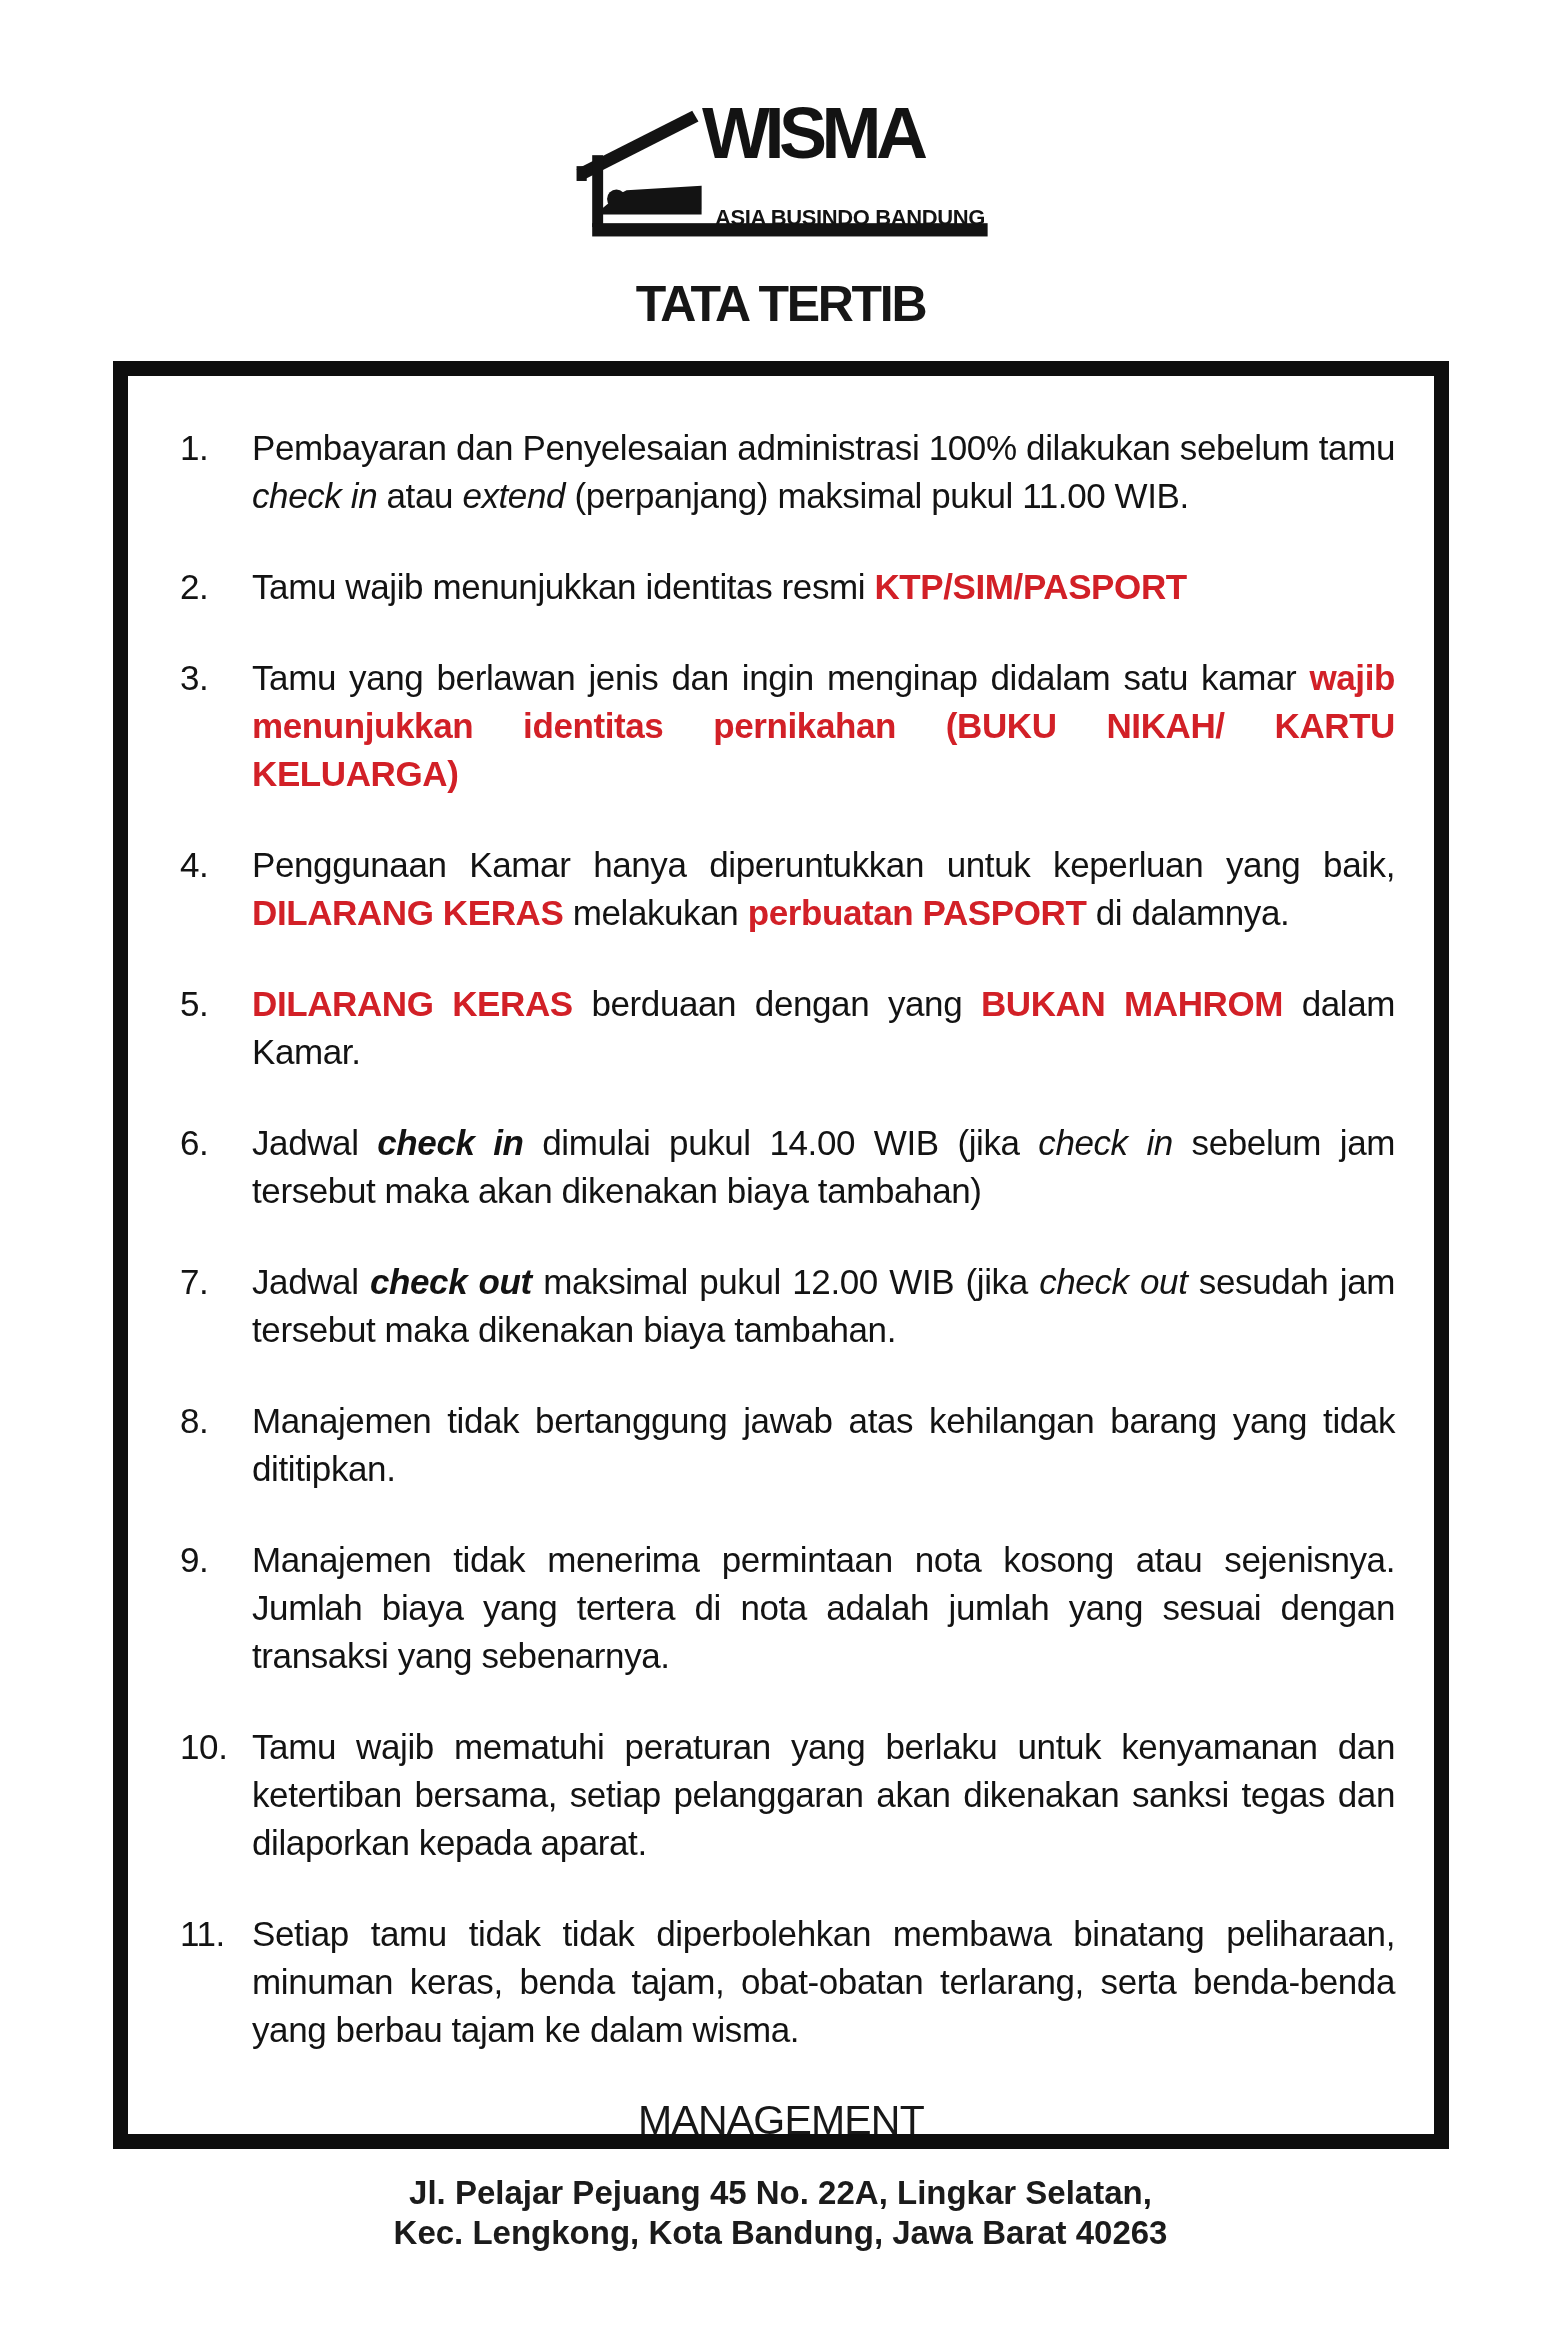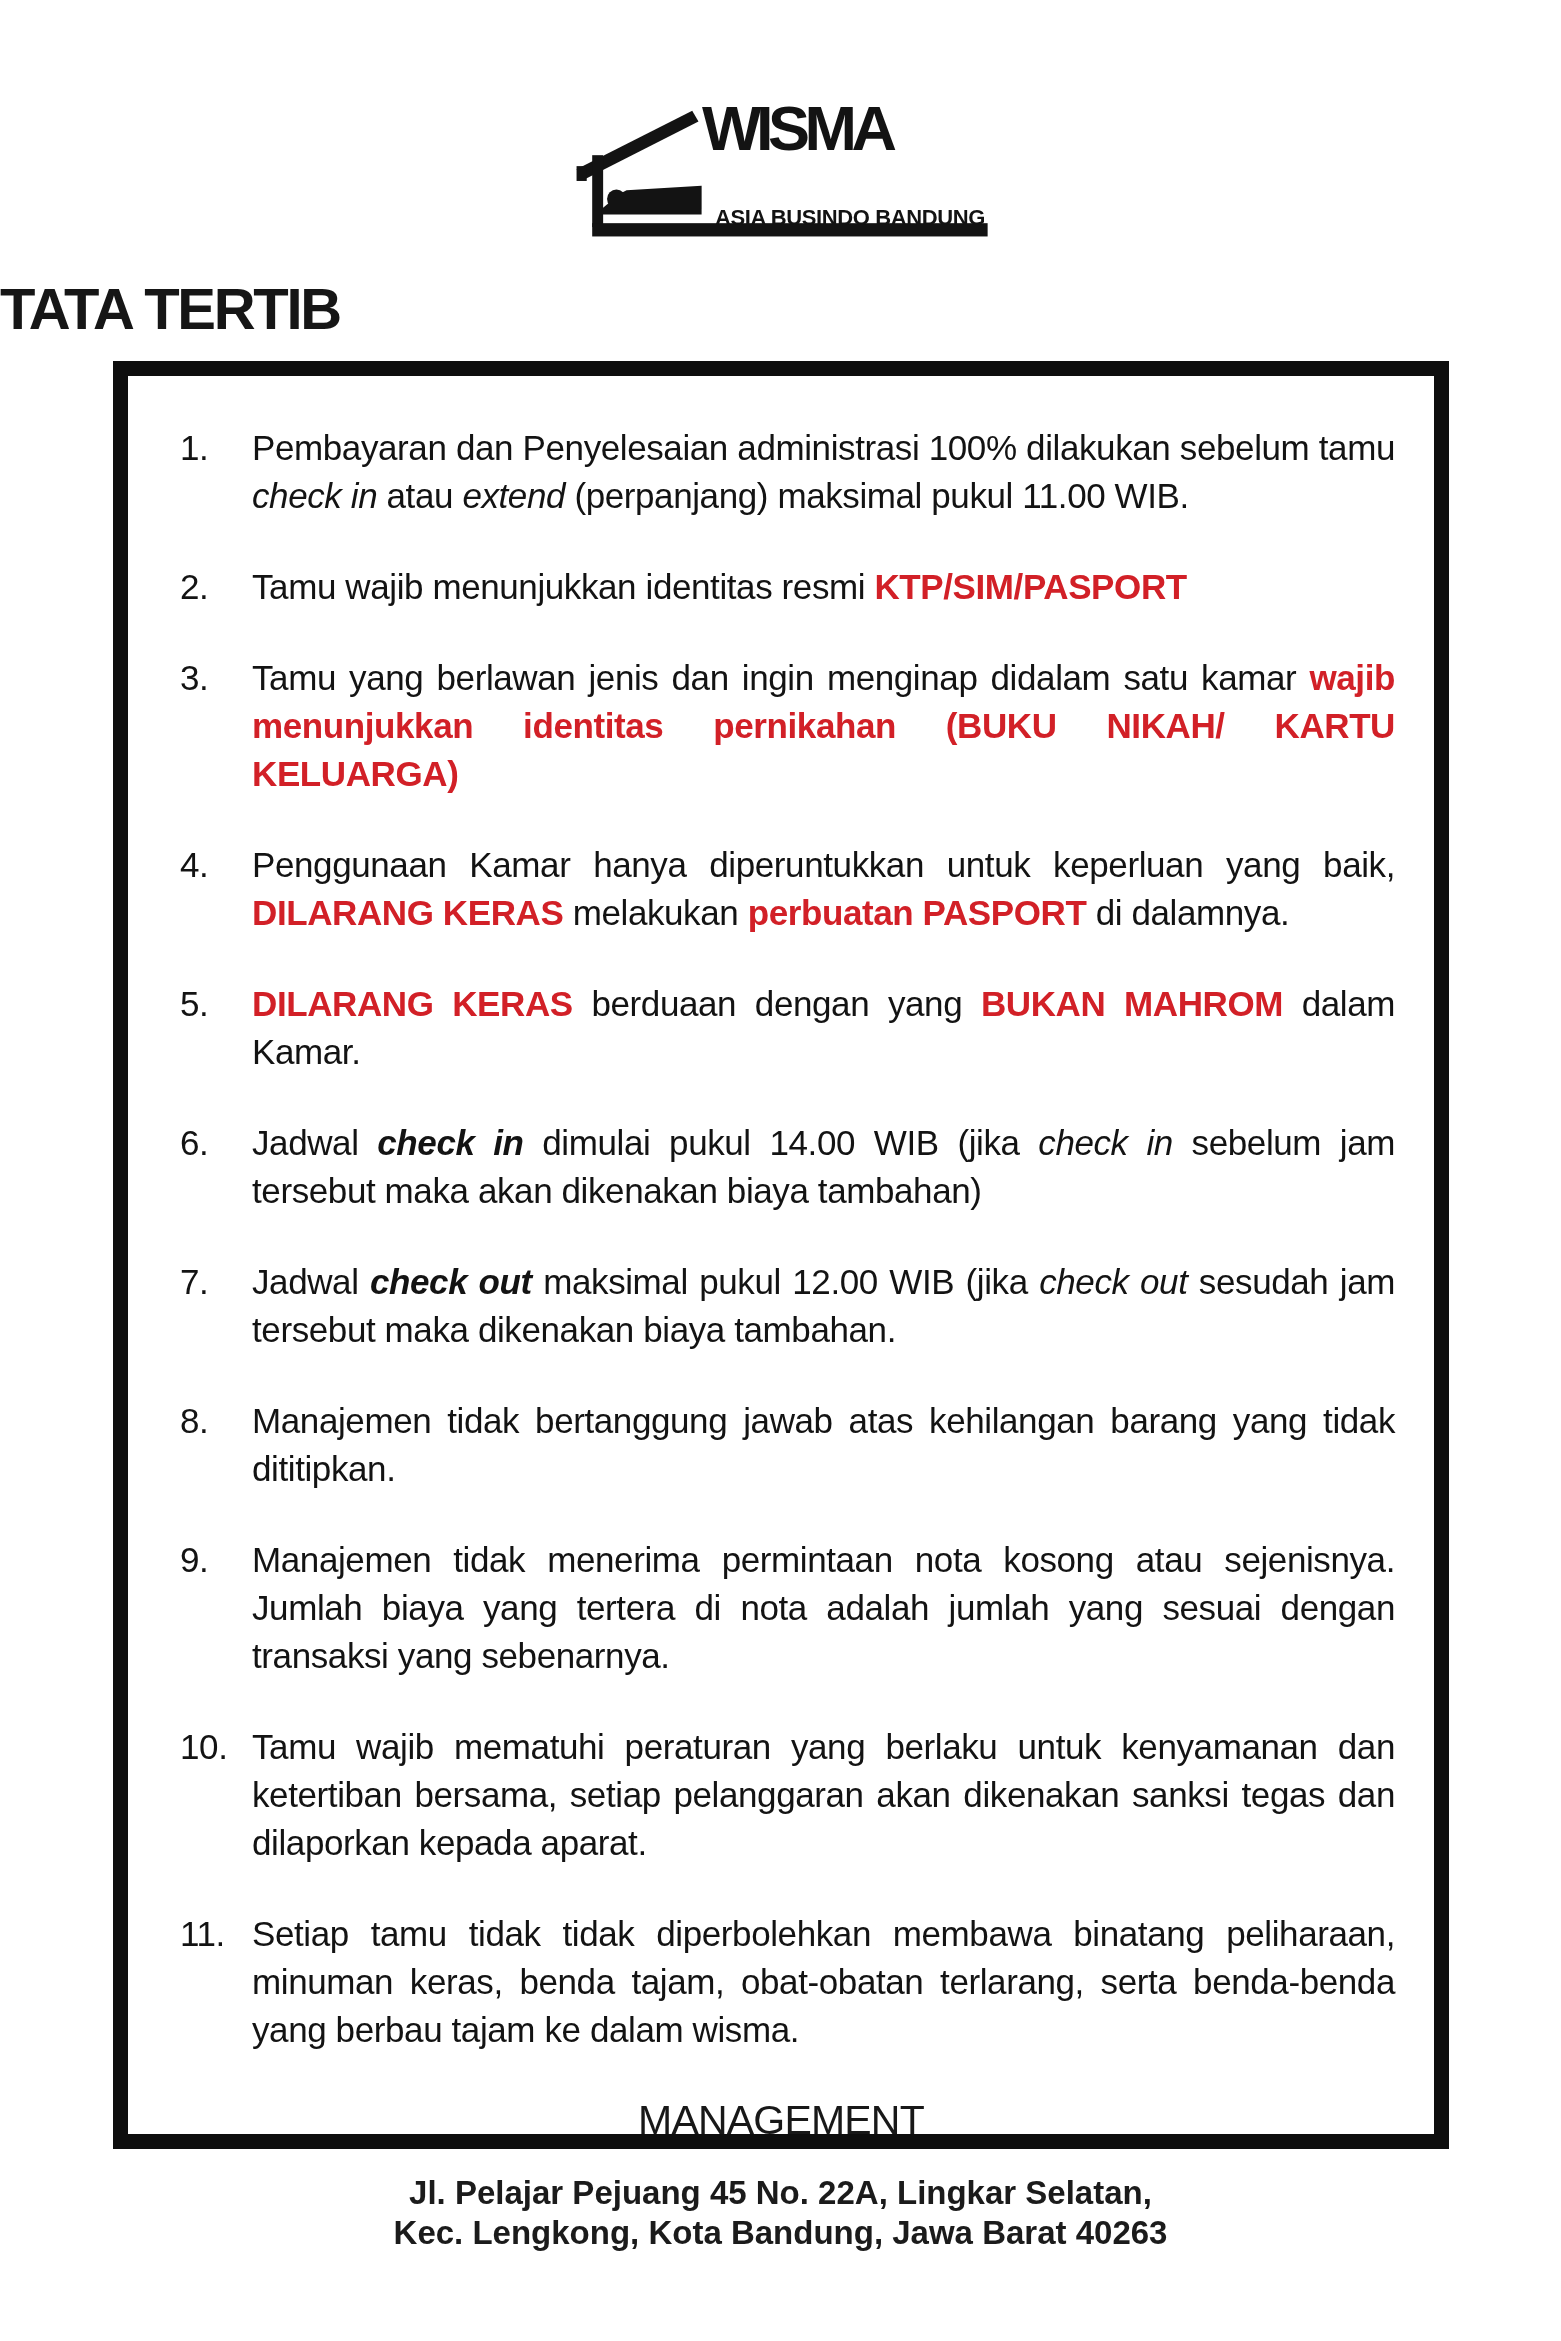--- a/index.html
+++ b/index.html
@@ -12,33 +12,34 @@
     position:relative;
     overflow:hidden;
   }
   .page { position:absolute; inset:0; }
 
   
   .logo { position:absolute; left:575px; top:105px; width:422px; height:141px; }
   .logo svg { position:absolute; left:0; top:0; overflow:visible; }
   .brand {
     position:absolute; left:127px; top:-7.8px;
-    font-size:63px; font-weight:700; letter-spacing:-5.5px;
+    font-size:72px; font-weight:700; letter-spacing:-5.5px;
     line-height:1; color:var(--ink); white-space:nowrap;
   }
   .brand-sub {
     position:absolute; left:140px; top:100px;
     font-size:22px; font-weight:700; letter-spacing:-0.4px;
     white-space:nowrap; color:var(--ink);
   }
 
   
   .title {
     position:absolute; top:275px; left:0; width:100%;
-    font-size:58px; font-weight:800; letter-spacing:-2.3px;
+    text-align:center;
+    font-size:50px; font-weight:800; letter-spacing:-2.3px;
     color:#161616;
   }
 
   
   .rules-box {
     position:absolute; left:113px; top:361px;
     width:1336px; height:1788px;
     border:15px solid #0e0e0e;
     background:#ffffff;
   }

